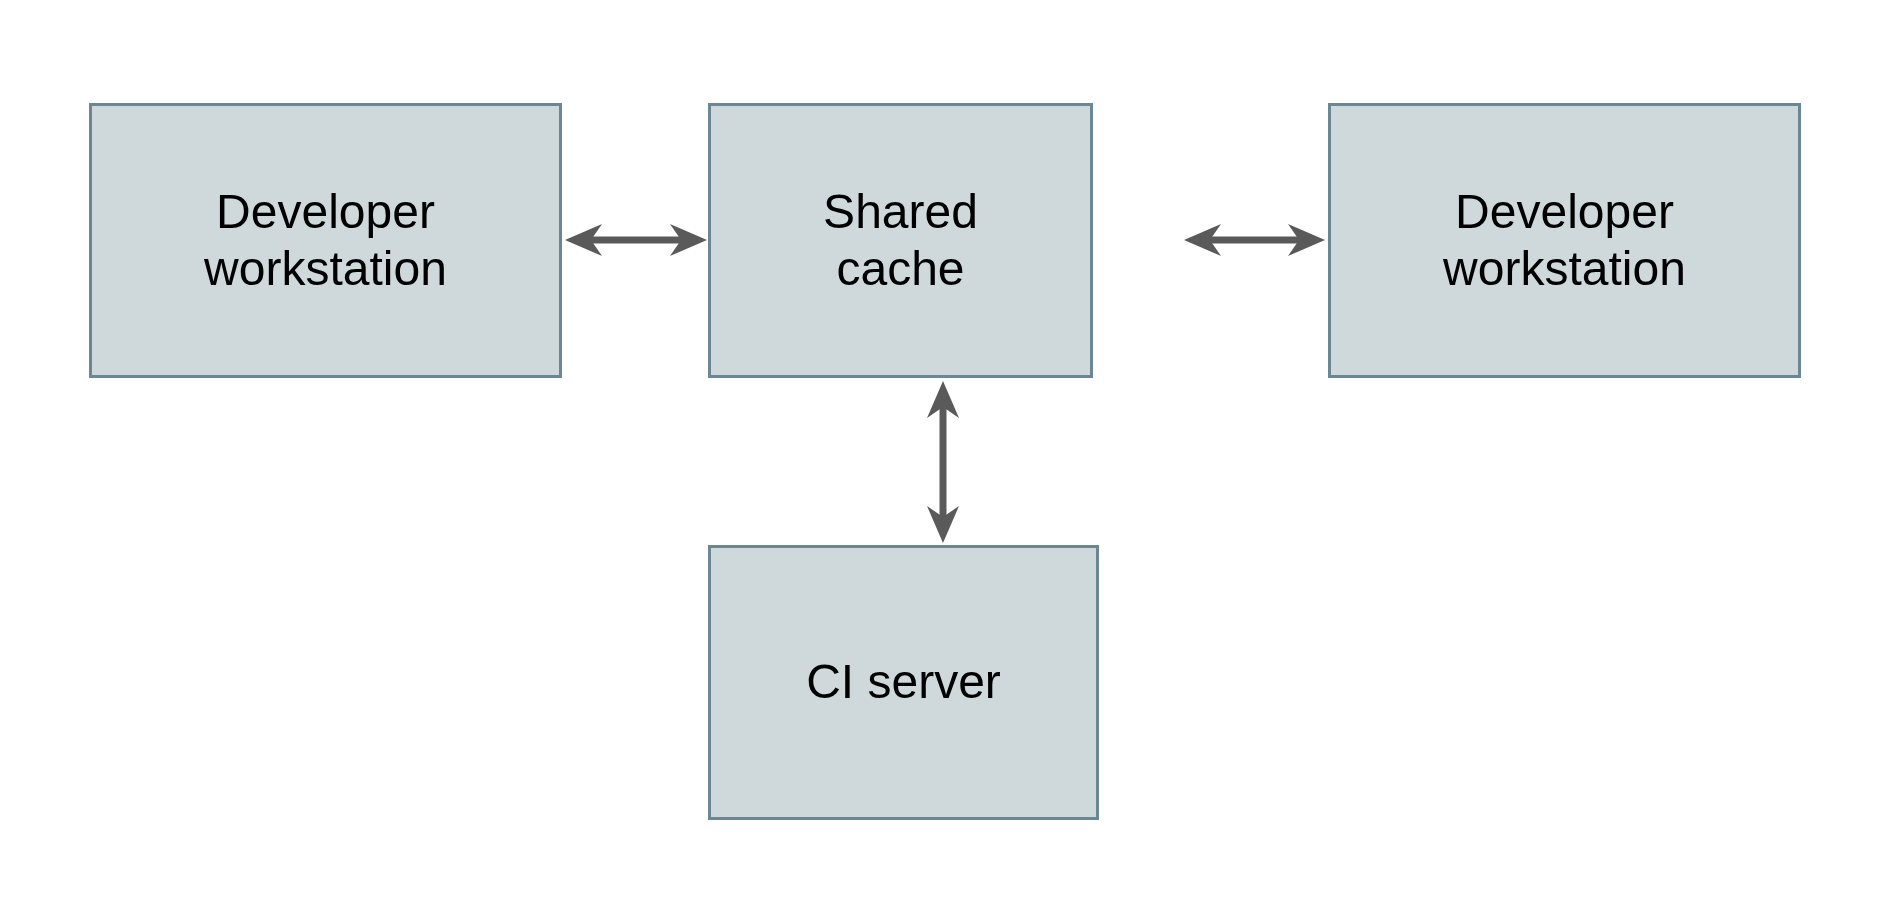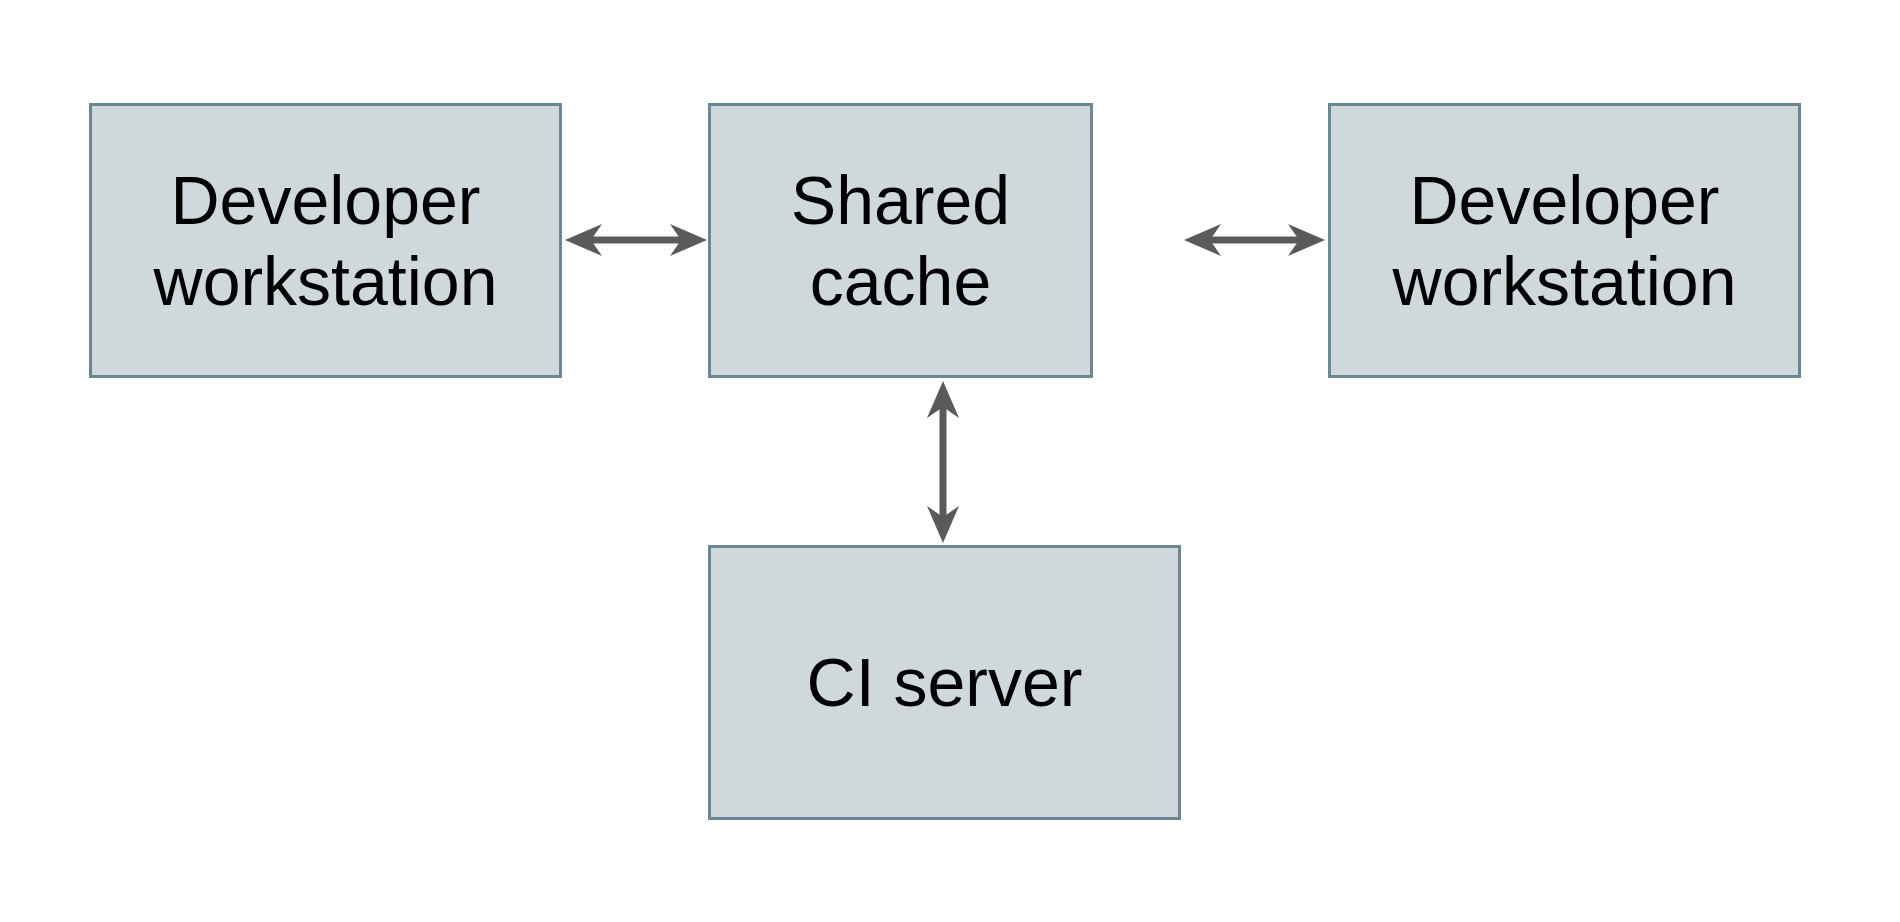--- a/index.html
+++ b/index.html
@@ -27,21 +27,21 @@
     position: absolute;
     box-sizing: border-box;
     background: var(--node-fill, #cfd9db);
     border: 3px solid var(--node-border, #6b8794);
     display: flex;
     align-items: center;
     justify-content: center;
     text-align: center;
   }
   .node-label {
-    font-size: 68px;
+    font-size: 48px;
     line-height: 1.18;
     color: var(--text-color, #000000);
     white-space: pre-line;
     letter-spacing: 0px;
   }
 </style>
 </head>
 <body>
 
 <div class="stage">
@@ -72,17 +72,17 @@
   <div class="node" id="node-1" style="left: 708px; top: 103px; width: 385px; height: 275px;">
     <div class="node-label">Shared
 cache</div>
   </div>
 
   <div class="node" id="node-2" style="left: 1328px; top: 103px; width: 473px; height: 275px;">
     <div class="node-label">Developer
 workstation</div>
   </div>
 
-  <div class="node" id="node-3" style="left: 708px; top: 545px; width: 473px; height: 275px;">
+  <div class="node" id="node-3" style="left: 708px; top: 545px; width: 391px; height: 275px;">
     <div class="node-label">CI server</div>
   </div>
 
 </div>
 
 </body></html>

